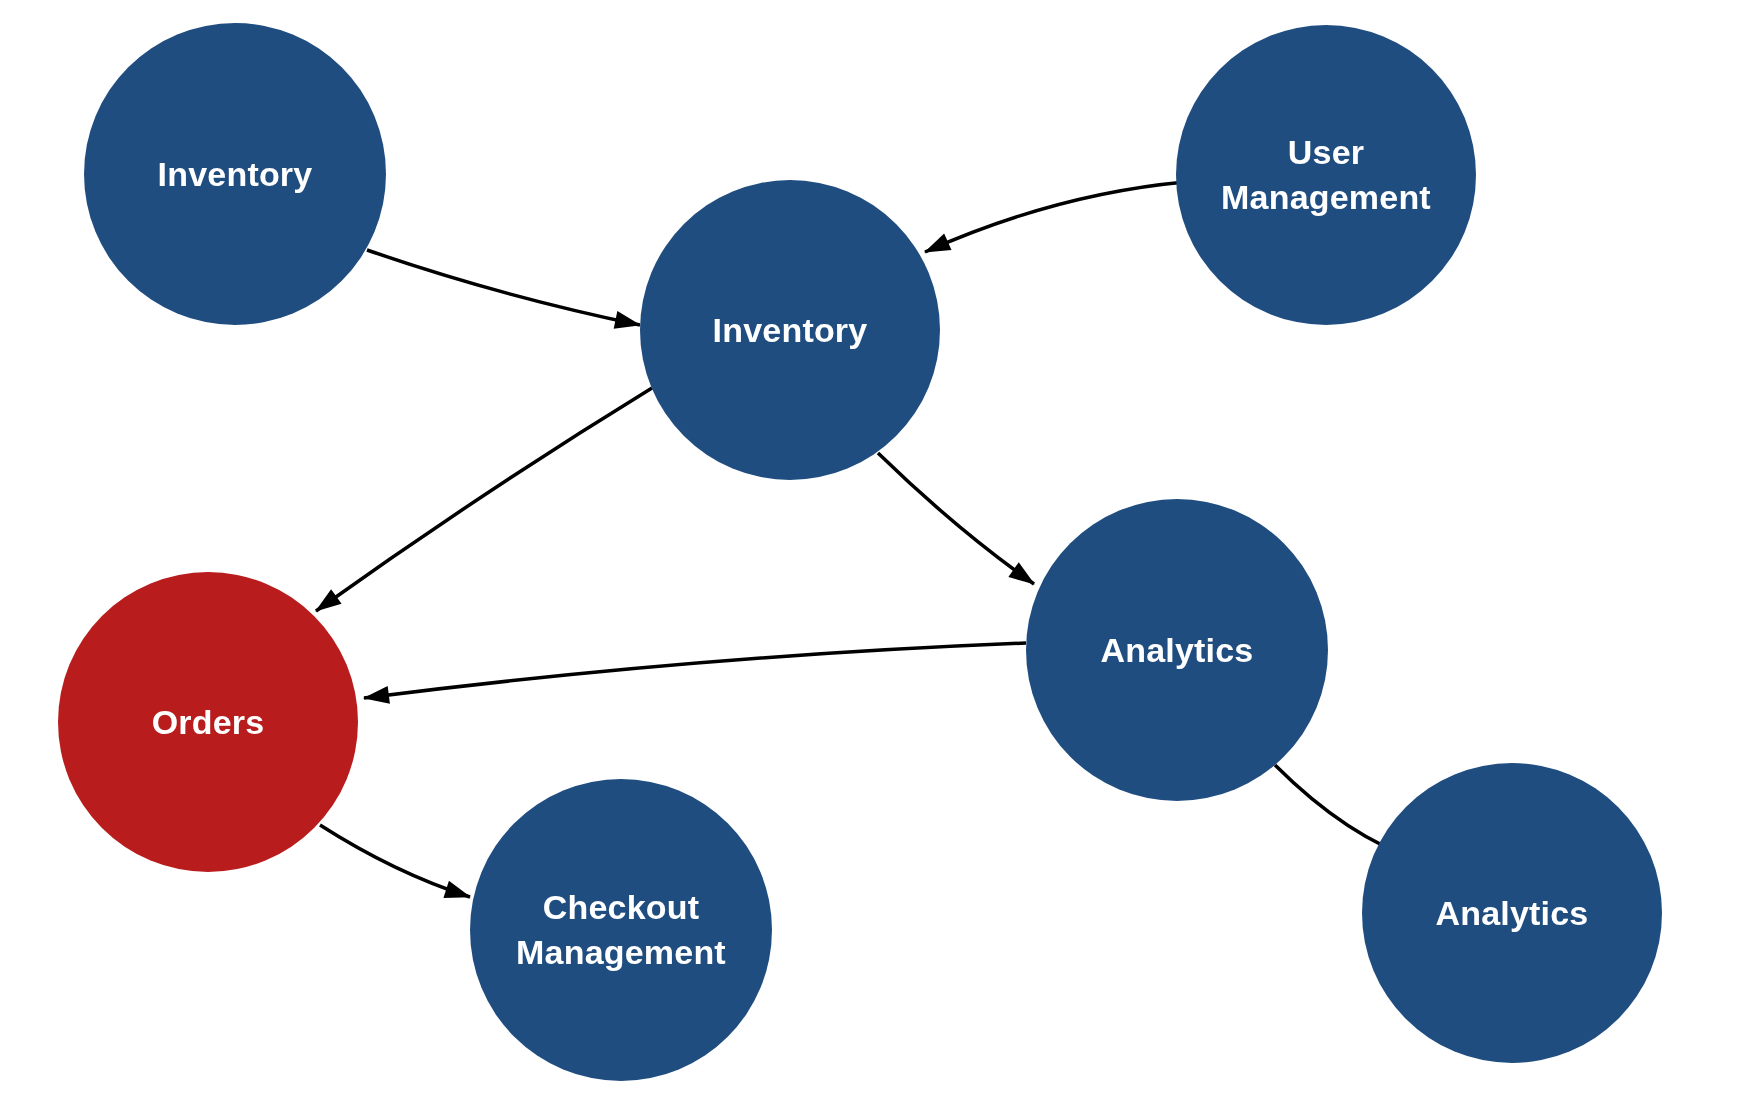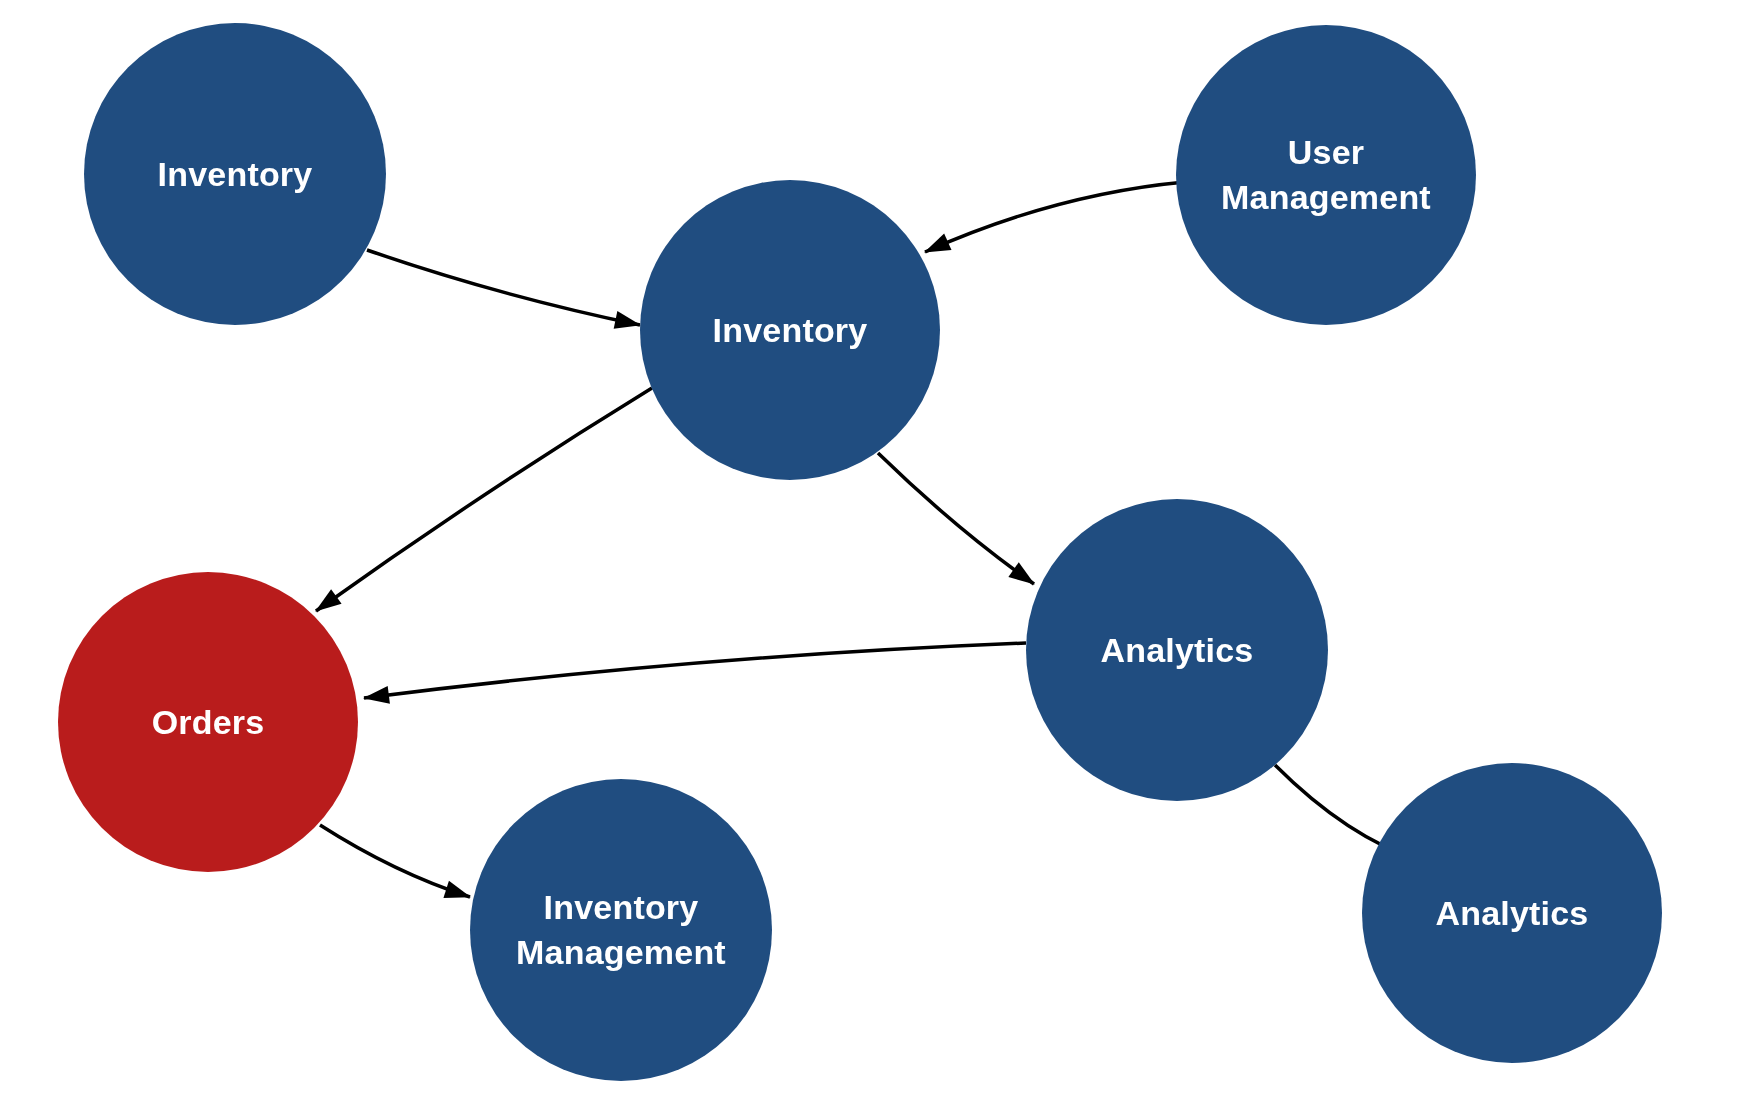--- a/index.html
+++ b/index.html
@@ -72,19 +72,19 @@
       <div class="node" style="left: 640px; top: 180px; width: 300px; height: 300px; background: rgb(32, 77, 128);">
         <div class="node-label" style="color: rgb(255, 255, 255);">Inventory</div>
       </div>
       <div class="node" style="left: 58px; top: 572px; width: 300px; height: 300px; background: #b91c1c;">
         <div class="node-label" style="color: rgb(255, 255, 255);">Orders</div>
       </div>
       <div class="node" style="left: 1026px; top: 499px; width: 302px; height: 302px; background: rgb(32, 77, 128);">
         <div class="node-label" style="color: rgb(255, 255, 255);">Analytics</div>
       </div>
       <div class="node" style="left: 470px; top: 779px; width: 302px; height: 302px; background: rgb(32, 77, 128);">
-        <div class="node-label" style="color: rgb(255, 255, 255);">Inventory Management</div>
+        <div class="node-label" style="color: rgb(255, 255, 255);">Checkout Management</div>
       </div>
       <div class="node" style="left: 1362px; top: 763px; width: 300px; height: 300px; background: rgb(32, 77, 128);">
         <div class="node-label" style="color: rgb(255, 255, 255);">Analytics</div>
       </div>
     </div>
 </div>
 
 </body></html>

